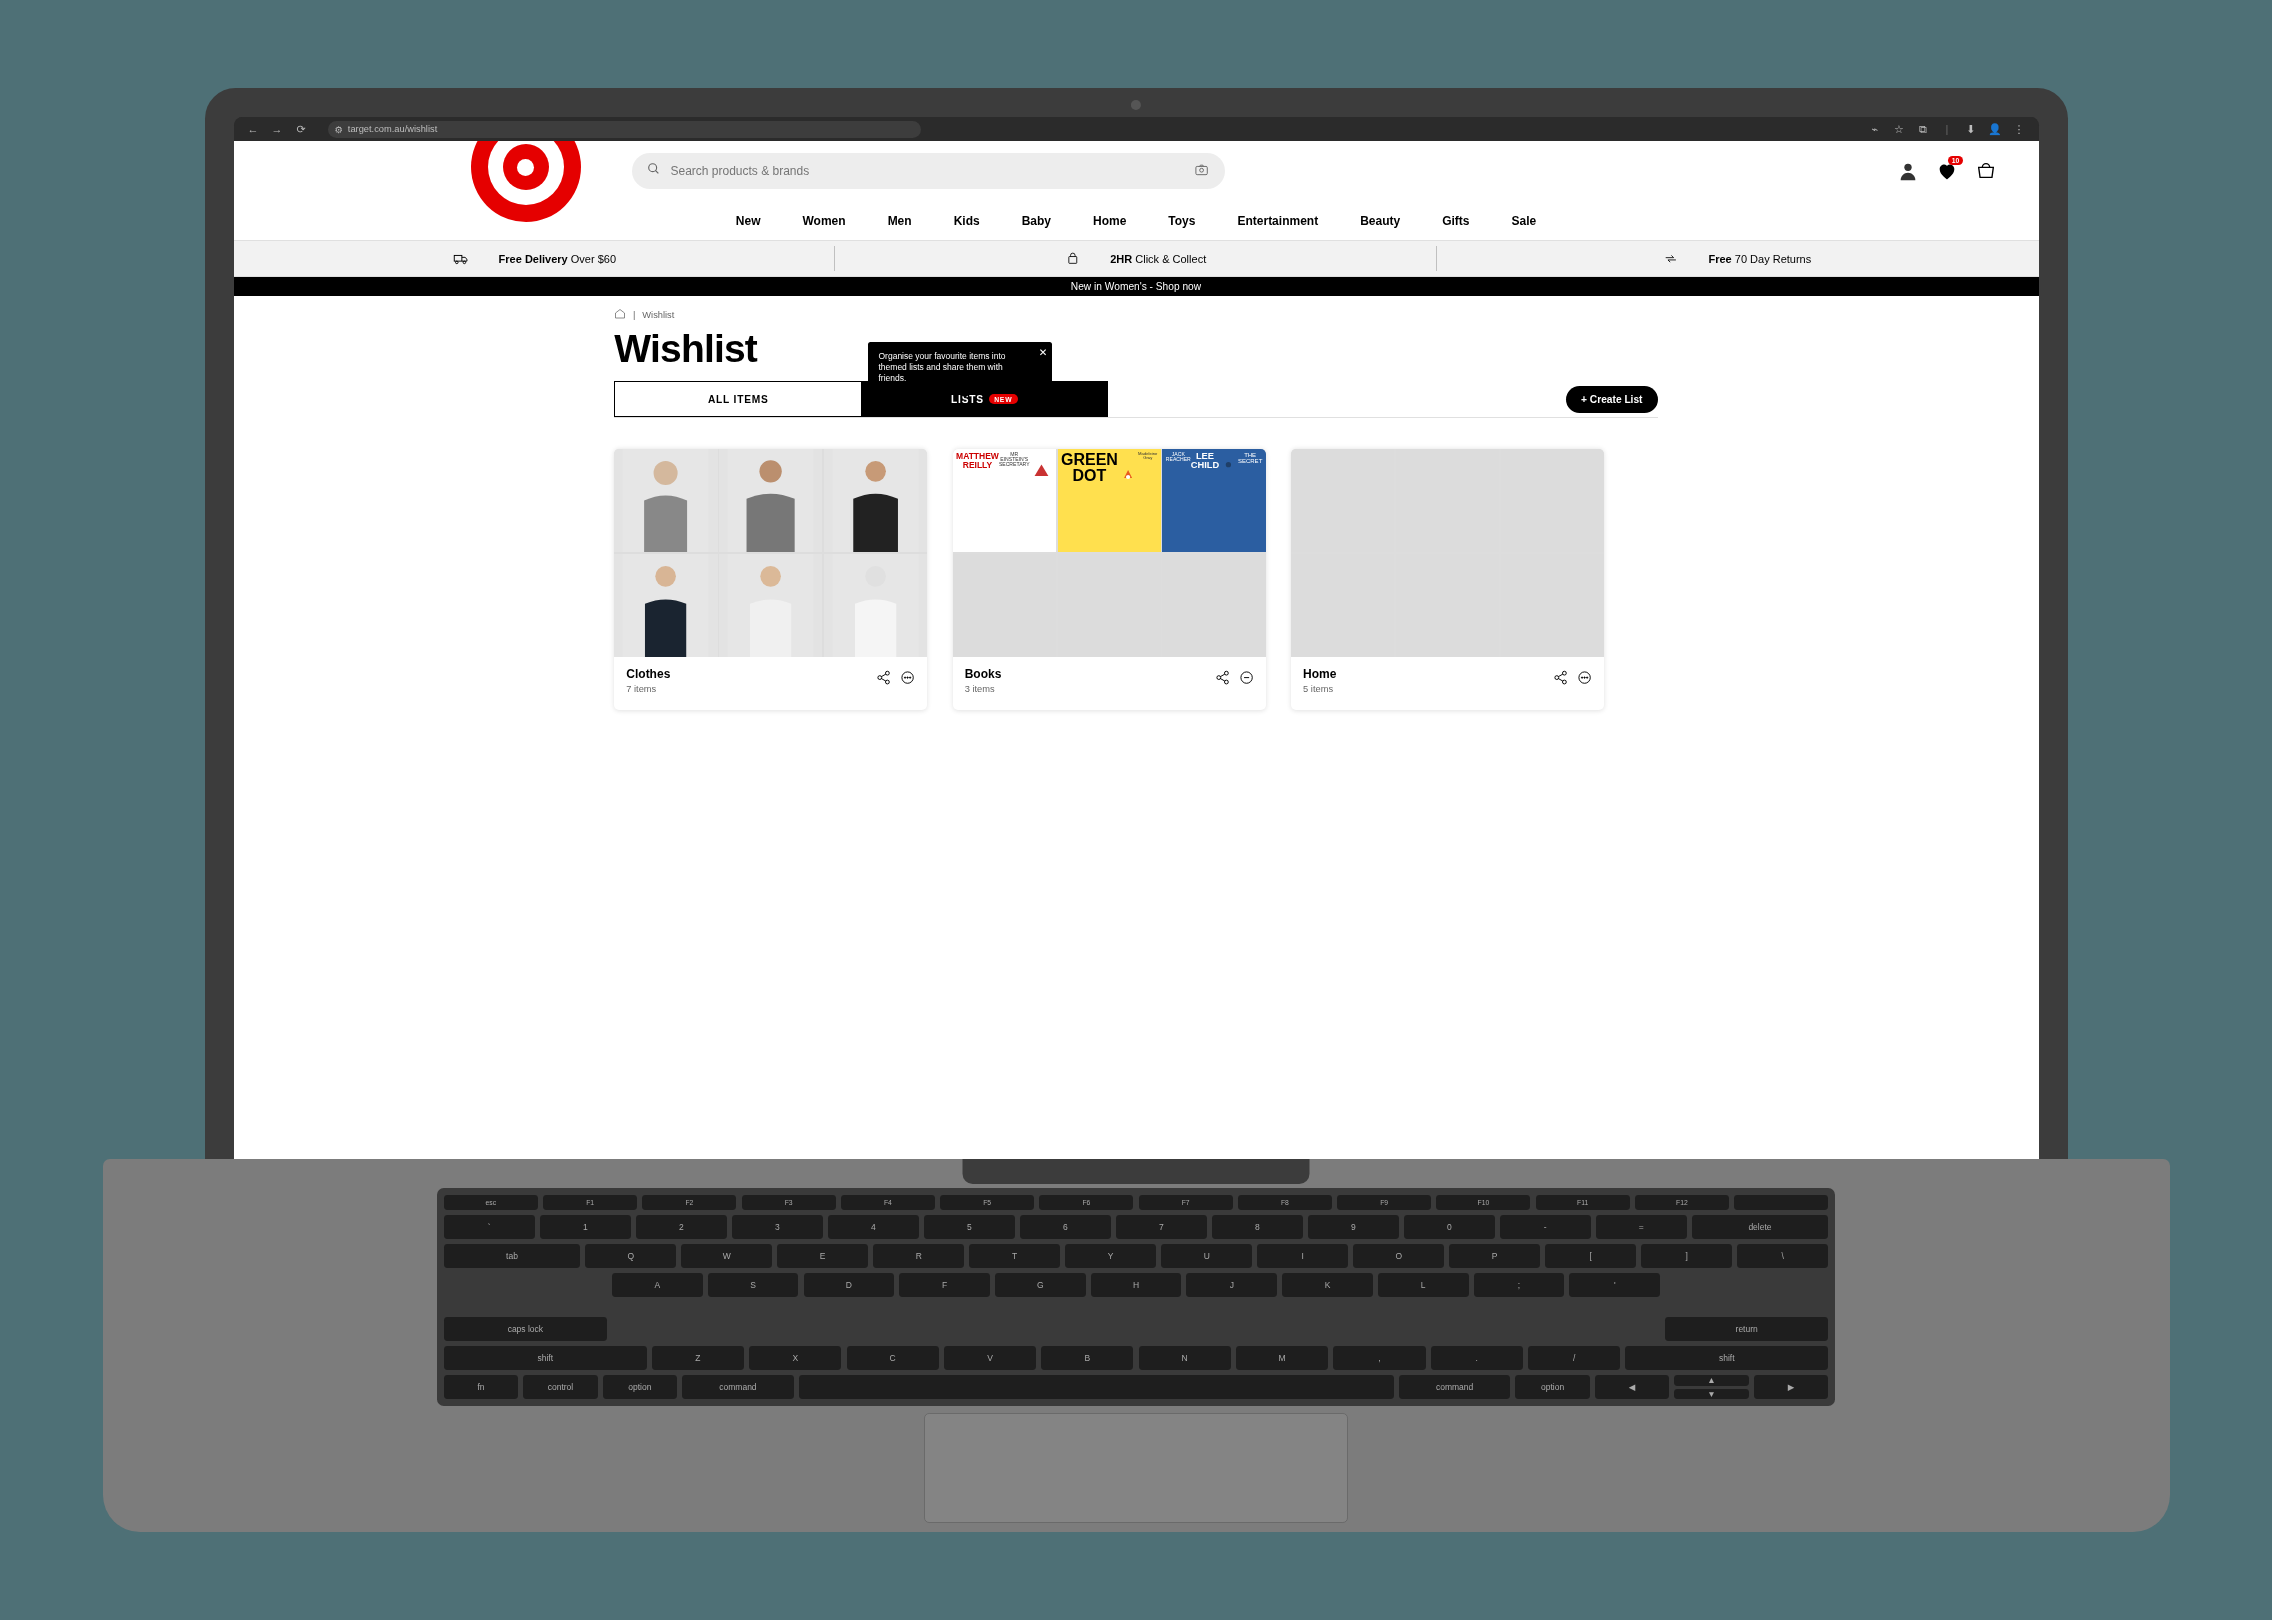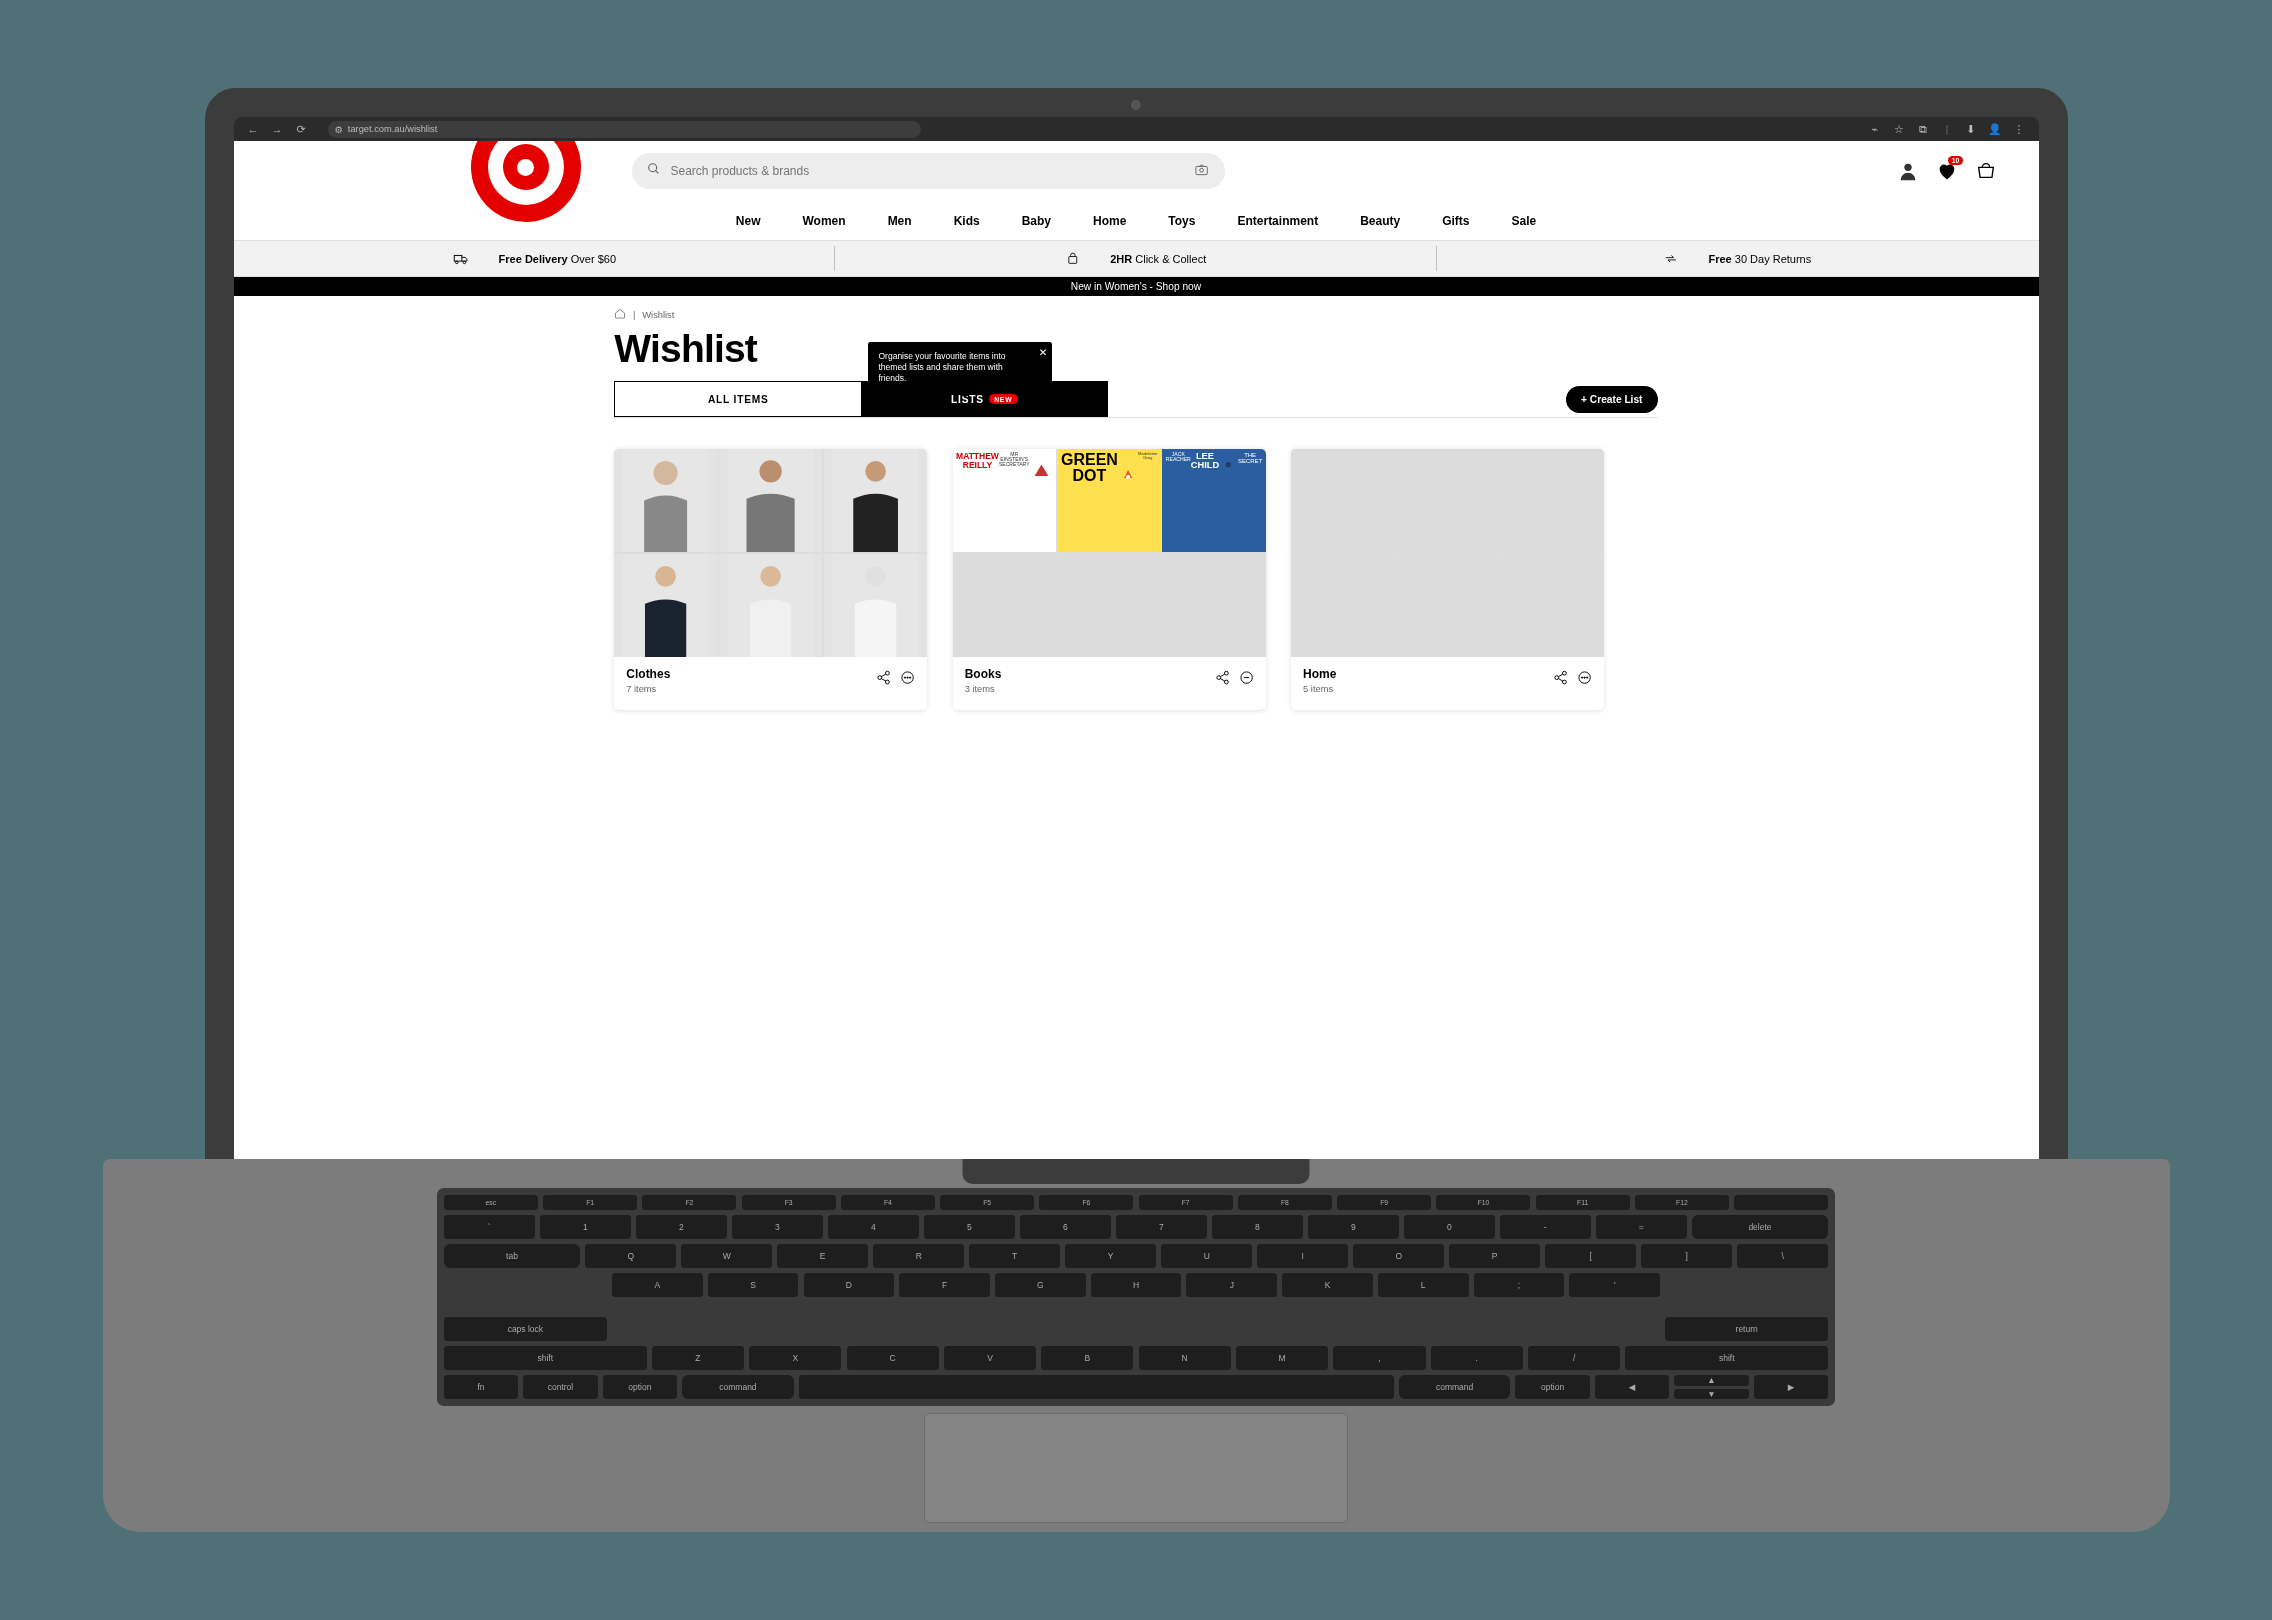--- a/index.html
+++ b/index.html
@@ -371,21 +371,21 @@
       color:#aaa;
       font-size:8.5px;
       border-radius:3.4px;
       height:24px;
       flex:1;
       display:flex;
       align-items:center;
       justify-content:center;
     }
     .key.fn{height:15.2px;font-size:6.8px;flex:1;}
-    .key.wide15{flex:1.5;border-radius:6px;}
+    .key.wide15{flex:1.5;}
     .key.wide18{flex:1.8;margin-top:44px;}
     .key.wide22{flex:2.2;}
     .key.space{flex:8;}
     .key.half{height:10.2px;}
     .arrowcol{flex:1;display:flex;flex-direction:column;gap:3.4px;}
     .trackpad {
       width:424px;
       height:110px;
       background:#848484;
       border:0.8px solid #6a6a6a;
@@ -495,21 +495,21 @@
             <svg width="13.6" height="13.6" viewBox="0 0 24 24" fill="none" stroke="#000" stroke-width="1.5">
                 <rect x="5" y="8" width="14" height="12" rx="1"></rect>
                 <path d="M8 8V6a4 4 0 0 1 8 0v2"></path>
               </svg>
             <span><span class="bold">2HR </span><span>Click &amp; Collect</span></span>
           </div>
           <div class="info-item">
             <svg width="13.6" height="13.6" viewBox="0 0 24 24" fill="none" stroke="#000" stroke-width="1.5">
                 <path d="M3 10h14l-4-4M21 14H7l4 4"></path>
               </svg>
-            <span><span class="bold">Free </span><span>30 Day Returns</span></span>
+            <span><span class="bold">Free </span><span>70 Day Returns</span></span>
           </div>
         </div>
         <div class="promo">
           <span>New in Women's - </span>
           <a>Shop now</a>
         </div>
 
         <div class="content">
           <div class="breadcrumb">
             <span>

